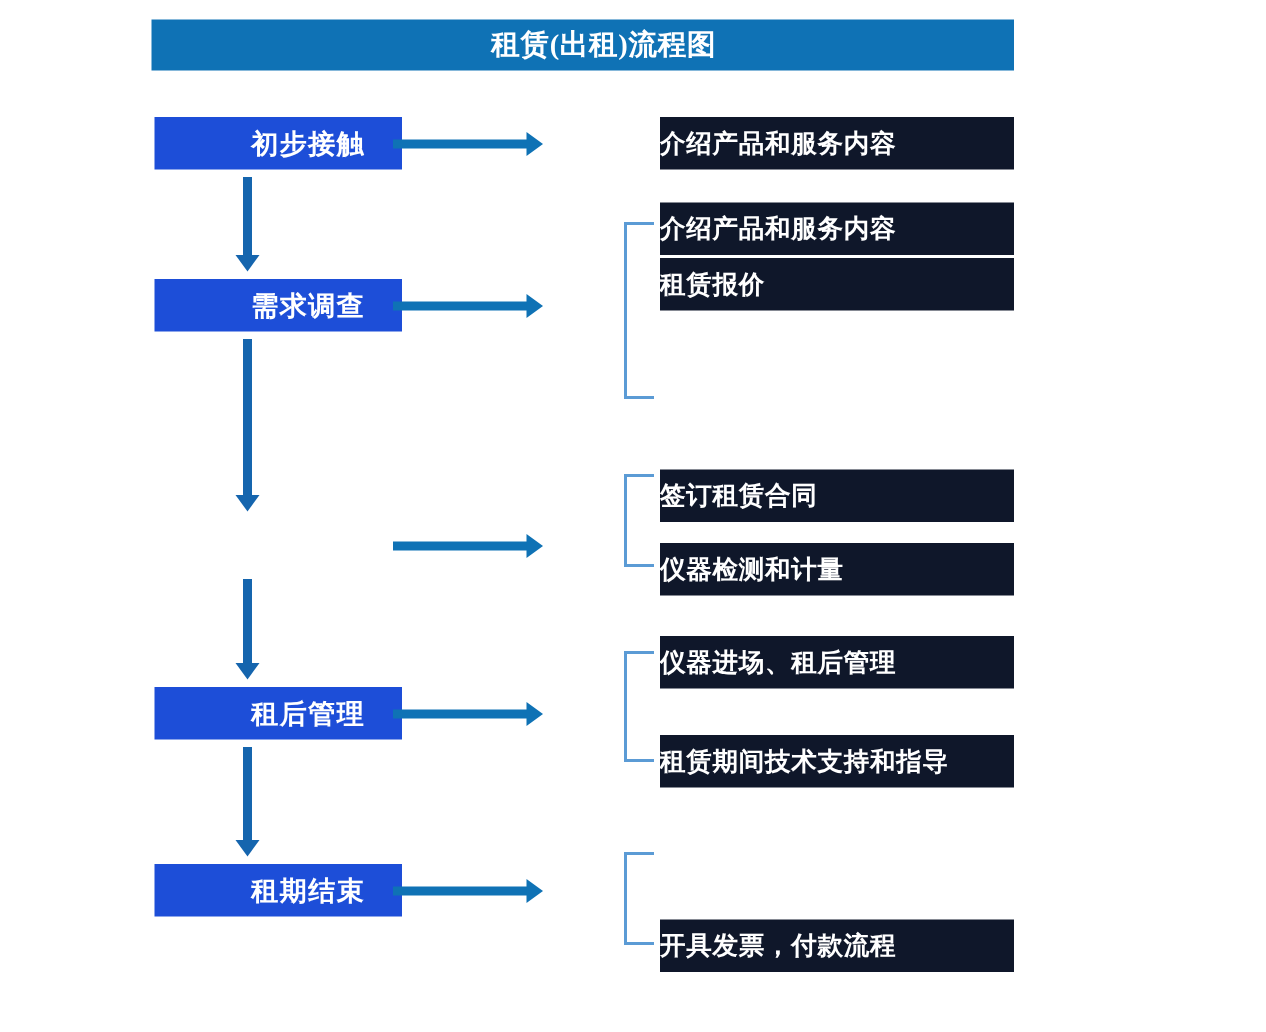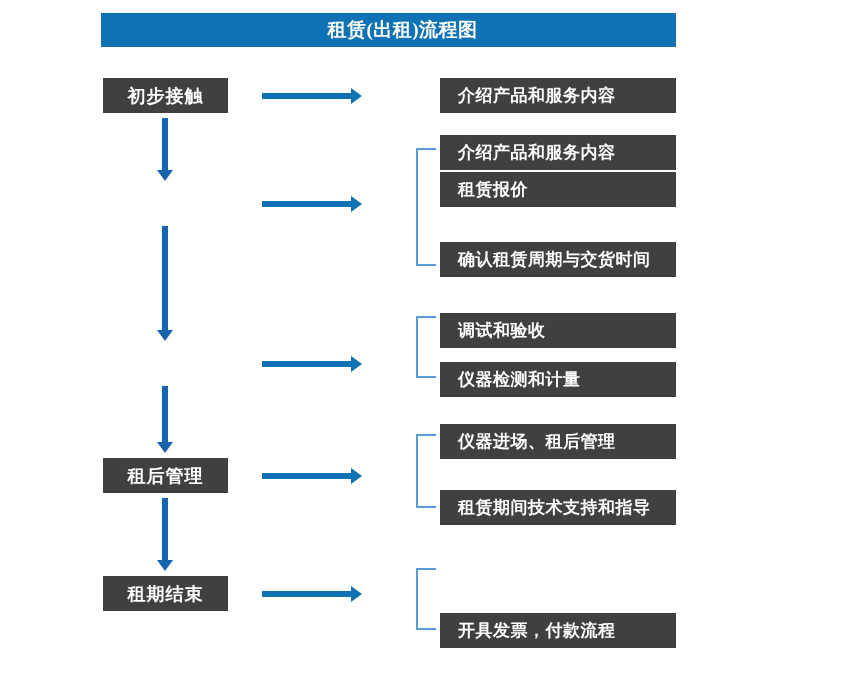--- a/index.html
+++ b/index.html
@@ -27,41 +27,42 @@
     color: #ffffff;
     display: flex;
     align-items: center;
     justify-content: center;
     font-size: 19px;
     font-weight: bold;
     letter-spacing: 0.5px;
   }
   .stage-box {
     position: absolute;
-    background: #404040;
+    background: #1d4ed8;
     color: #ffffff;
     display: flex;
     align-items: center;
     justify-content: center;
     font-size: 18px;
     font-weight: bold;
     letter-spacing: 1px;
+    padding-left: 40px;
   }
   .detail-box {
     position: absolute;
     left: 440px;
     width: 263px;
     height: 35px;
-    background: #404040;
+    background: #0f172a;
     color: #ffffff;
     display: flex;
     align-items: center;
     font-size: 17px;
     font-weight: bold;
-    padding-left: 18px;
+    padding-left: 0;
     box-sizing: border-box;
     letter-spacing: 0.5px;
   }
   
   .h-arrow {
     position: absolute;
     height: 16px;
   }
   .h-arrow .shaft {
     position: absolute;
@@ -111,20 +112,21 @@
 </style>
 </head>
 <body>
 
 <div id="canvas">
 
   <div class="title-bar">租赁(出租)流程图</div>
 
   <div class="stage-box" style="left:103px; top:78px; width:125px; height:35px;">初步接触</div>
 
+  <div class="stage-box" style="left:103px; top:186px; width:125px; height:35px;">需求调查</div>
 
 
   <div class="stage-box" style="left:103px; top:458px; width:125px; height:35px;">租后管理</div>
 
   <div class="stage-box" style="left:103px; top:576px; width:125px; height:35px;">租期结束</div>
 
   <div class="v-arrow" style="left:157px; top:118px; height:63px;">
     <div class="shaft" style="height:52px;"></div>
     <div class="head" style="top:52px;"></div>
   </div>
@@ -176,23 +178,22 @@
   <div class="bracket" style="left:416px; top:434px; width:20px; height:74px;"></div>
 
   <div class="bracket" style="left:416px; top:568px; width:20px; height:62px;"></div>
 
   <div class="detail-box" style="top:78px;">介绍产品和服务内容</div>
 
   <div class="detail-box" style="top:135px;">介绍产品和服务内容</div>
 
   <div class="detail-box" style="top:172px;">租赁报价</div>
 
-  <div class="detail-box" style="top:242px;">确认租赁周期与交货时间</div>
-
-  <div class="detail-box" style="top:313px;">调试和验收</div>
+
+  <div class="detail-box" style="top:313px;">签订租赁合同</div>
 
   <div class="detail-box" style="top:362px;">仪器检测和计量</div>
 
   <div class="detail-box" style="top:424px;">仪器进场、租后管理</div>
 
   <div class="detail-box" style="top:490px;">租赁期间技术支持和指导</div>
 
 
   <div class="detail-box" style="top:613px;">开具发票，付款流程</div>
 

